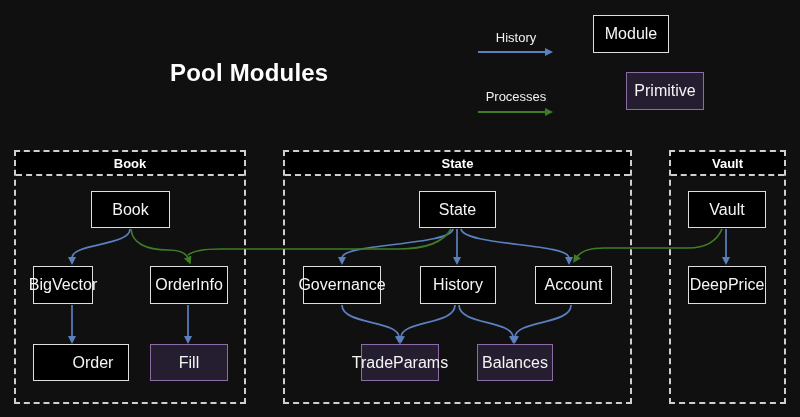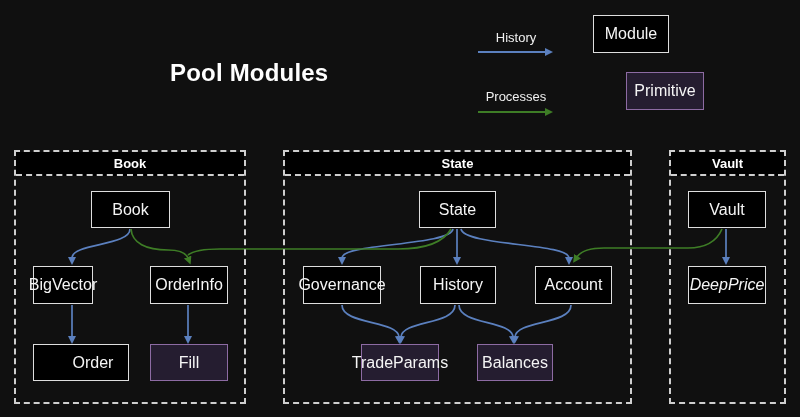--- a/index.html
+++ b/index.html
@@ -138,15 +138,15 @@
   <div class="node primitive" style="left:150px;top:344px;width:78px;height:37px;">Fill</div>
 
   <div class="node" style="left:419px;top:191px;width:77px;height:37px;">State</div>
   <div class="node" style="left:303px;top:266px;width:78px;height:38px;">Governance</div>
   <div class="node" style="left:420px;top:266px;width:76px;height:38px;">History</div>
   <div class="node" style="left:535px;top:266px;width:77px;height:38px;">Account</div>
   <div class="node primitive" style="left:477px;top:344px;width:76px;height:37px;">Balances</div>
   <div class="node primitive" style="left:361px;top:344px;width:78px;height:37px;">TradeParams</div>
 
   <div class="node" style="left:688px;top:191px;width:78px;height:37px;">Vault</div>
-  <div class="node" style="left:688px;top:266px;width:78px;height:38px;font-style:italic;">DeepPrice</div>
+  <div class="node" style="left:688px;top:266px;width:78px;height:38px;">DeepPrice</div>
 
 </div>
 
 </body></html>

